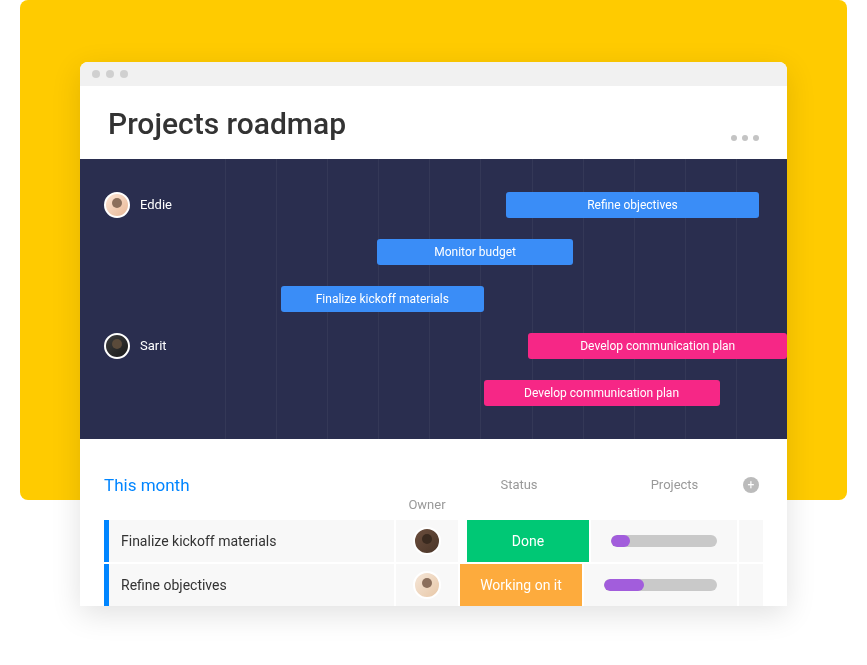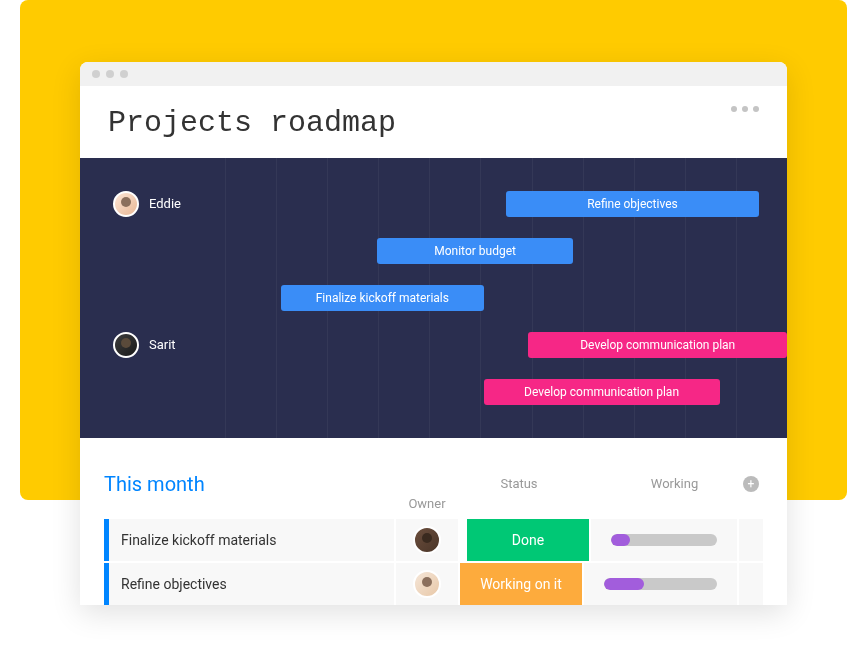--- a/index.html
+++ b/index.html
@@ -36,22 +36,21 @@
       display: flex;
       align-items: center;
       padding-left: 12px;
       gap: 6px;
     }
     .tdot { width: 8px; height: 8px; border-radius: 50%; background: #d0d0d0; }
     .header {
       padding: 20px 28px 18px 28px;
       display: flex;
       justify-content: space-between;
-      align-items: flex-start;
-      font-family: Liberation Mono, monospace;
+      align-items: flex-end;
     }
     .header-title {
       font-size: 30px;
       font-weight: 500;
       color: #333;
     }
     .kebab { display: flex; gap: 5px; }
     .kebab span { width: 6px; height: 6px; border-radius: 50%; background: #c4c4c4; }
 
     .gantt {
@@ -73,21 +72,21 @@
       display: flex;
       align-items: center;
       height: 47px;
       position: relative;
     }
     .gantt-person {
       width: 145px;
       display: flex;
       align-items: center;
       gap: 10px;
-      padding-left: 33px;
+      padding-left: 24px;
       color: #fff;
       font-size: 13px;
       z-index: 2;
       position: relative;
     }
     .avatar {
       width: 26px;
       height: 26px;
       border-radius: 50%;
       background: linear-gradient(135deg, #fce5d5, #e8b896);
@@ -131,21 +130,21 @@
     }
     .section-head {
       display: flex;
       align-items: center;
       font-size: 13px;
       color: #999;
       padding-bottom: 8px;
     }
     .section-title {
       color: #0085FF;
-      font-size: 20px;
+      font-size: 17px;
       font-weight: 400;
       width: 292px;
     }
     .col-owner { width: 62px; text-align: center; margin-top: 40px; }
     .col-status { width: 122px; text-align: center; }
     .col-timeline { flex: 1; text-align: center; padding-left: 30px;}
     .plus { width: 24px; display:flex; align-items:center; justify-content:center;}
     .plus-icon {
       width: 16px; height: 16px; border-radius: 50%;
       background: #bbb; color: #fff; font-size: 12px; line-height: 16px;
@@ -291,21 +290,21 @@
     </div>
         </div>
       </div>
   </div>
 
   <div class="section">
     <div class="section-head">
       <div class="section-title">This month</div>
       <div class="col-owner">Owner</div>
       <div class="col-status">Status</div>
-      <div class="col-timeline">Working</div>
+      <div class="col-timeline">Projects</div>
       <div class="plus">
         <div class="plus-icon">+</div>
       </div>
     </div>
     <div id="task-rows">
         <div class="task-row">
     <div class="task-name-cell">Finalize kickoff materials</div>
     <div class="task-owner-cell av-sm">
       <div class="avatar av2">
               <div class="avatar-head"></div>

